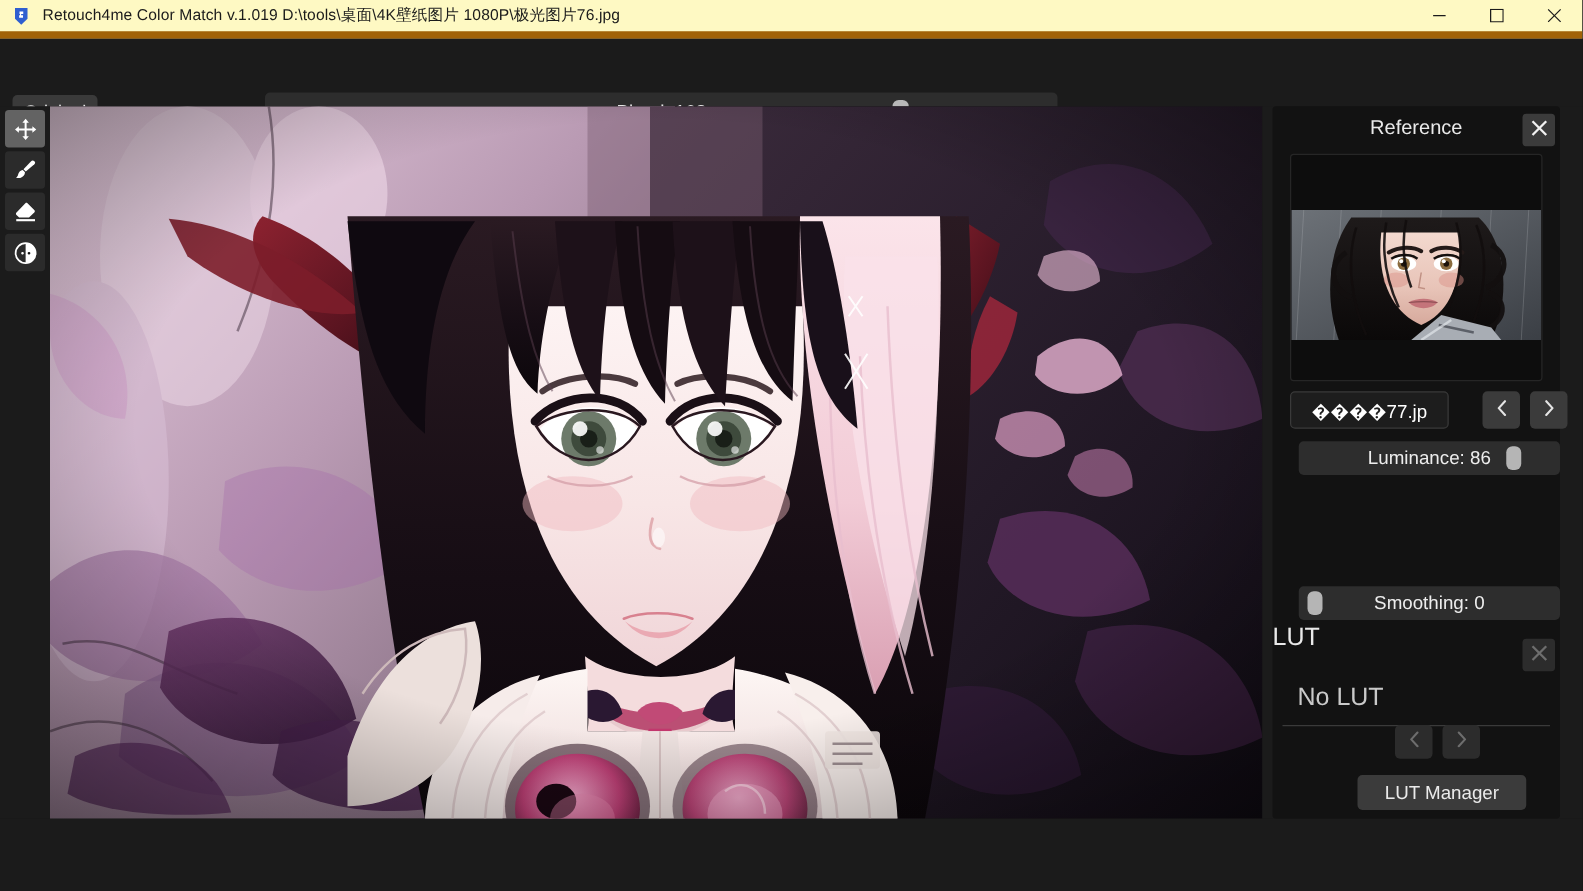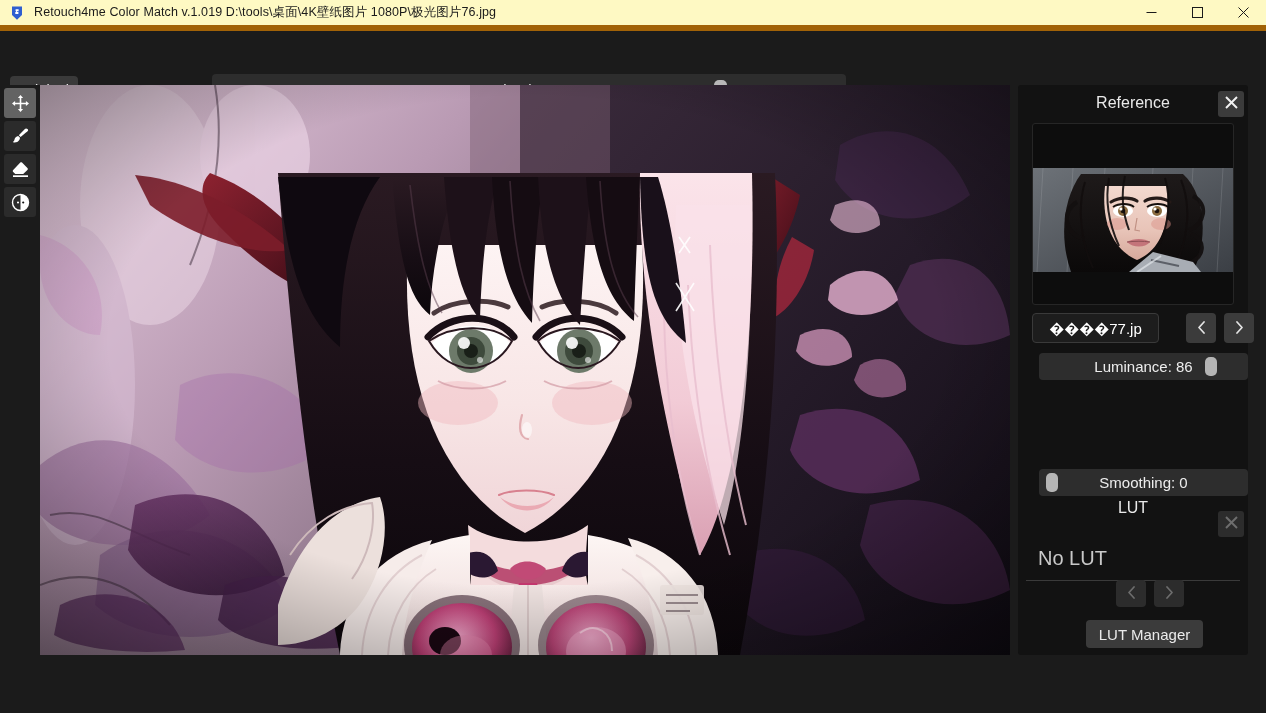--- a/index.html
+++ b/index.html
@@ -150,42 +150,42 @@
   #sl-col { top: 308px; }
   #sl-col .vs-handle { left: 190px; }
   #sl-smo { top: 348px; margin-top: 36px; }
   #sl-smo .vs-handle { left: 7px; }
 
   #divider {
     position: absolute; left: 8px; top: 495px; width: 214px; height: 1px;
     background: #3a3a3a;
   }
   #lut-title {
-    position: absolute; width: 100%; text-align: center; top: 414px;
-    color: #e9e9e9; font-size: 16px;
+    position: absolute; width: 100%; top: 414px;
+    color: #e9e9e9; font-size: 20px;
   }
   #lut-close {
     position: absolute; right: 4px; top: 426px; width: 26px; height: 26px;
     background: #2c2c2c; border: none; border-radius: 3px;
     display: flex; align-items: center; justify-content: center; cursor: default;
   }
   #lut-none {
     position: absolute; left: 20px; top: 462px;
     color: #c9c9c9; font-size: 20px;
   }
   #lut-prev, #lut-next {
     position: absolute; top: 495px; width: 30px; height: 27px;
     background: #2c2c2c; border: none; border-radius: 4px;
     color: #6d6d6d; font-size: 15px;
     display: flex; align-items: center; justify-content: center; cursor: default;
   }
   #lut-prev { left: 98px; }
   #lut-next { left: 136px; }
   #lut-manager {
-    position: absolute; left: 68px; top: 535px; width: 117px; height: 28px;
+    position: absolute; left: 68px; top: 535px; width: 135px; height: 28px;
     background: #3b3b3b; border: none; border-radius: 4px;
     color: #eaeaea; font-size: 15px;
     display: flex; align-items: center; justify-content: center; cursor: default;
   }
 
   
   #bottombar {
     position: absolute; left: 0; top: 655px; width: 1266px; height: 58px;
     background: #1b1b1b;
   }

